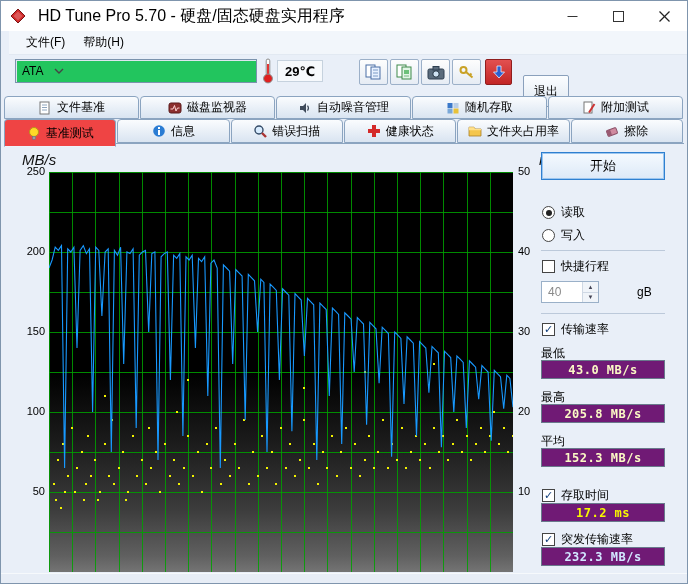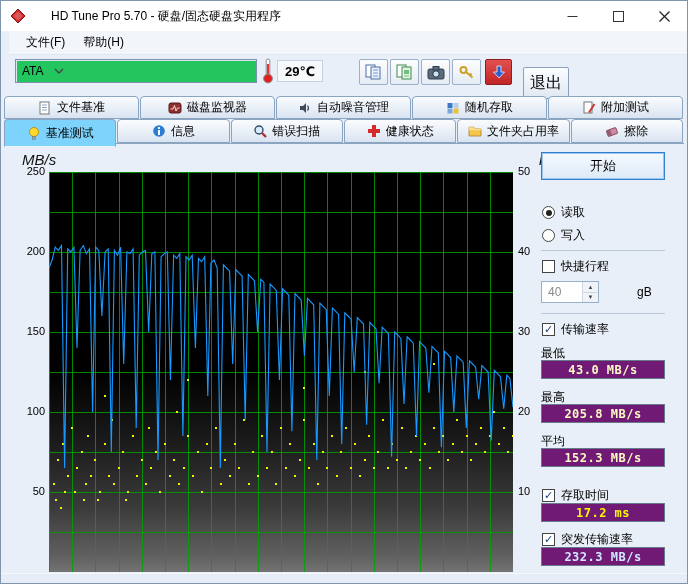--- a/index.html
+++ b/index.html
@@ -1,45 +1,45 @@
 <!DOCTYPE html>
 <html><head>
 <meta charset="utf-8">
 <style>
   html,body{margin:0;padding:0;background:#cfd8e4;}
   .win{position:relative;width:688px;height:584px;box-sizing:border-box;background:#e9eff8;
        border:1px solid #7f95ad;overflow:hidden;
        font-family:"Liberation Sans","DejaVu Sans",sans-serif;font-size:12px;color:#000;}
   
   .titlebar{position:absolute;left:0;top:0;right:0;height:30px;background:#fff;display:flex;align-items:center;padding-left:9px;box-sizing:border-box;}
-  .title{margin-left:25px;font-size:12px;white-space:nowrap;}
+  .title{margin-left:12px;font-size:16px;white-space:nowrap;}
   .wbtns{margin-left:auto;display:flex;height:100%;}
   .wbtn{width:46px;height:100%;display:flex;align-items:center;justify-content:center;}
   
   .menubar{position:absolute;top:30px;left:8px;right:0;height:24px;background:#f2f6fb;display:flex;align-items:center;padding-left:8px;border-bottom:1px solid #e2e9f2;box-sizing:border-box;}
   .menuitem{padding:3px 9px;}
   
   .toolbar{position:absolute;top:54px;left:0;right:0;height:40px;}
   .combo{position:absolute;left:14px;top:4px;width:242px;height:24px;background:#22c55e;border:1px solid #7b93ad;box-sizing:border-box;display:flex;align-items:center;box-shadow:inset 1px 1px 0 #dde6ef;}
   .combo-bus{padding:0 7px 0 6px;}
   .combo-text{flex:1;font-family:"DejaVu Sans Mono","Liberation Mono",monospace;font-size:11px;white-space:nowrap;overflow:hidden;}
   .combo-arrow{width:16px;display:flex;justify-content:center;}
   .thermo{position:absolute;left:261px;top:2px;}
   .tempbox{position:absolute;left:276px;top:5px;height:22px;display:flex;align-items:center;padding:0 7px;font-weight:bold;font-size:13px;background:#f6f9fc;border:1px solid #c6d2de;box-sizing:border-box;}
   .tbtn{position:absolute;top:4px;width:29px;height:26px;padding:0;background:linear-gradient(#fdfdfd,#e6ecf4);border:1px solid #9cb0c8;border-radius:2px;display:flex;align-items:center;justify-content:center;cursor:default;}
   .tbtn.red{background:linear-gradient(#e25050,#c22525);border-color:#8f1d1d;}
-  .exitbtn{position:absolute;left:522px;top:12px;width:46px;height:32px;background:linear-gradient(#fbfdff,#dfe8f2);border:1px solid #8aa0bc;border-radius:2px;font-size:16px;font-family:inherit;}
+  .exitbtn{position:absolute;left:522px;top:20px;width:46px;height:32px;background:linear-gradient(#fbfdff,#dfe8f2);border:1px solid #8aa0bc;border-radius:2px;font-size:12px;font-family:inherit;}
   
   .tabrow{position:absolute;left:3px;right:3px;display:flex;}
   .row1{top:95px;height:23px;}
   .row2{top:118px;height:24px;}
   .tab{flex:1;margin-right:1px;display:flex;align-items:center;justify-content:center;gap:5px;
        border:1px solid #8ba4c0;border-radius:4px 4px 0 0;background:linear-gradient(#fafcfe,#d9e4f1);
        white-space:nowrap;overflow:hidden;}
-  .tab.active{background:#7dd3fc;border-bottom-color:#edf3fb;position:relative;z-index:3;height:26px;}
+  .tab.active{background:#ef4444;border-bottom-color:#edf3fb;position:relative;z-index:3;height:26px;}
   .tabline{position:absolute;left:3px;right:3px;top:142px;height:1px;background:#8ba4c0;z-index:1;}
   .ticon{display:inline-flex;width:14px;height:14px;flex:none;}
   
   .cap{position:absolute;font-size:15px;color:#111;font-style:italic;}
   .plot{position:absolute;left:48px;top:171px;width:464px;height:400px;
         background:linear-gradient(180deg,#000 0%,#000 50%,#1c1c1c 68%,#3b3b3b 84%,#606060 96%,#747474 100%);}
   #lticks,#rticks{position:absolute;top:0;height:100%;pointer-events:none;}
   #lticks{left:14px;width:30px;}
   #rticks{left:517px;width:26px;}
   #lticks span{position:absolute;right:0;font-size:11px;}

